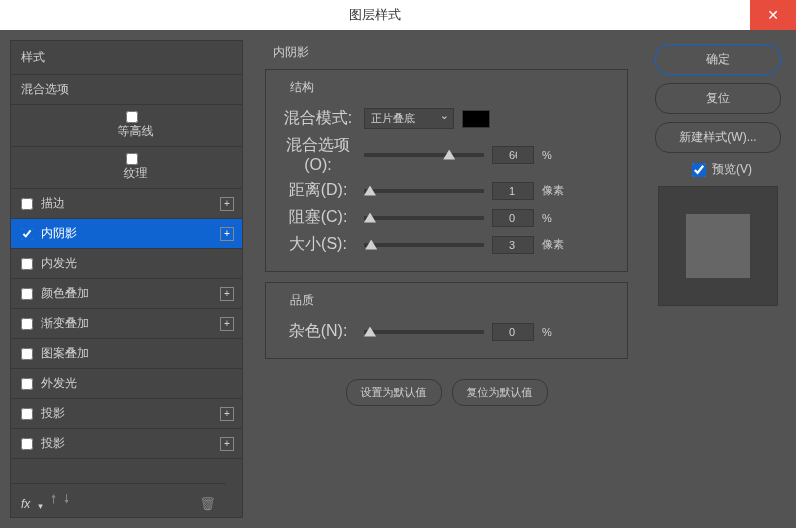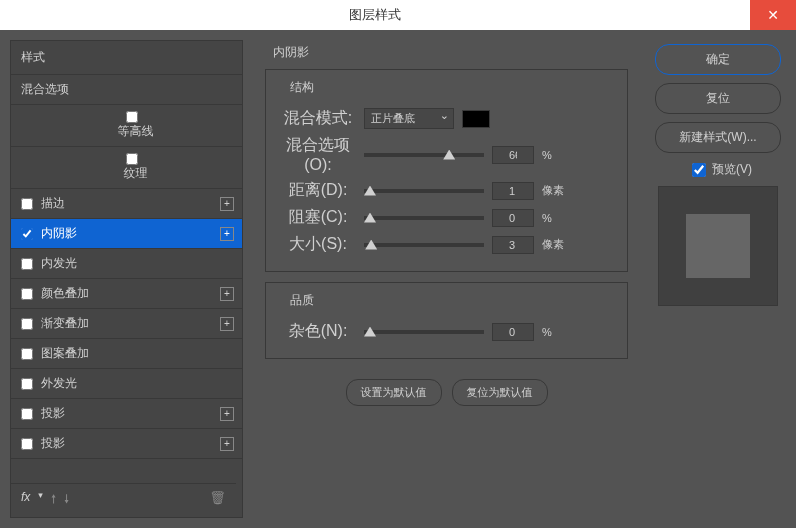--- a/index.html
+++ b/index.html
@@ -8,21 +8,21 @@
 .title { flex: 1; text-align: center; color: #333; font-size: 13px; }
 .close-btn { width: 46px; height: 30px; background: #e74c3c; color: #fff; display: flex; align-items: center; justify-content: center; font-size: 14px; cursor: pointer; }
 .content { display: flex; height: 498px; padding: 10px; gap: 22px; }
 .left-panel { width: 233px; background: #454545; border: 1px solid #383838; display: flex; flex-direction: column; position: relative; }
 .style-header { padding: 8px 10px; border-bottom: 1px solid #383838; }
 .style-item { display: flex; align-items: center; padding: 6px 10px; border-bottom: 1px solid #383838; cursor: pointer; position: relative; }
 .style-item.indented { padding-left: 28px; flex-direction: column; }
 .style-item.selected { background: #0f64d2; color: #fff; }
 .style-item input[type="checkbox"] { margin-right: 8px; width: 12px; height: 12px; }
 .plus-icon { position: absolute; right: 8px; width: 14px; height: 14px; border: 1px solid #888; display: flex; align-items: center; justify-content: center; font-size: 10px; cursor: pointer; }
-.bottom-tools { position: absolute; bottom: 0; left: 0; right: 6px; display: flex; align-items: flex-start; padding: 6px 10px; gap: 8px; border-top: 1px solid #383838; }
+.bottom-tools { position: absolute; bottom: 0; left: 0; right: 16px; display: flex; align-items: flex-end; padding: 6px 10px; gap: 8px; border-top: 1px solid #383838; }
 .fx-label { font-style: italic; font-size: 12px; }
 .arrow { color: #888; font-size: 12px; cursor: pointer; }
 .trash { margin-left: auto; cursor: pointer; color: #888; font-size: 13px; }
 .main-panel { flex: 1; display: flex; flex-direction: column; }
 .panel-title { padding: 4px 0 8px 8px; }
 .fieldset { border: 1px solid #383838; padding: 10px 14px; margin-bottom: 10px; }
 .fieldset-label { margin: -18px 0 6px 6px; background: #535353; display: inline-block; padding: 0 4px; }
 .row { display: flex; align-items: center; margin: 6px 0; gap: 8px; }
 .row-label { width: 76px; text-align: center; font-size: 16px; }
 .select { background: #474747; border: 1px solid #383838; color: #d0d0d0; padding: 2px 18px 2px 6px; font-size: 11px; position: relative; cursor: pointer; width: 90px; }

